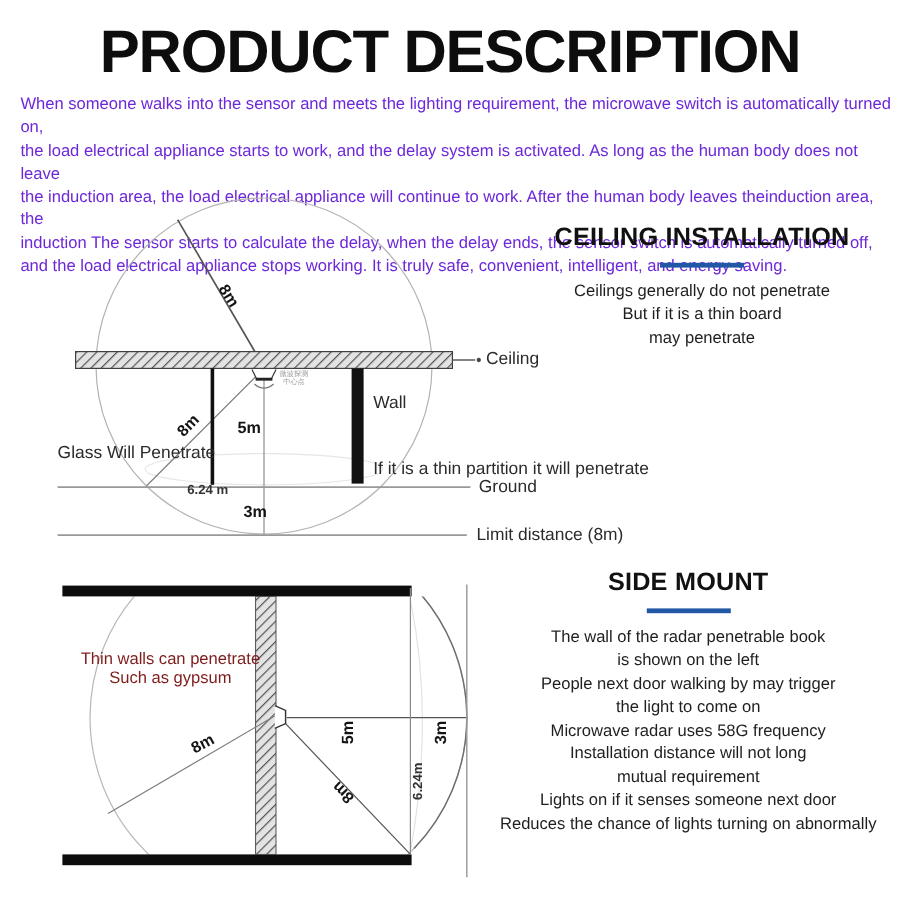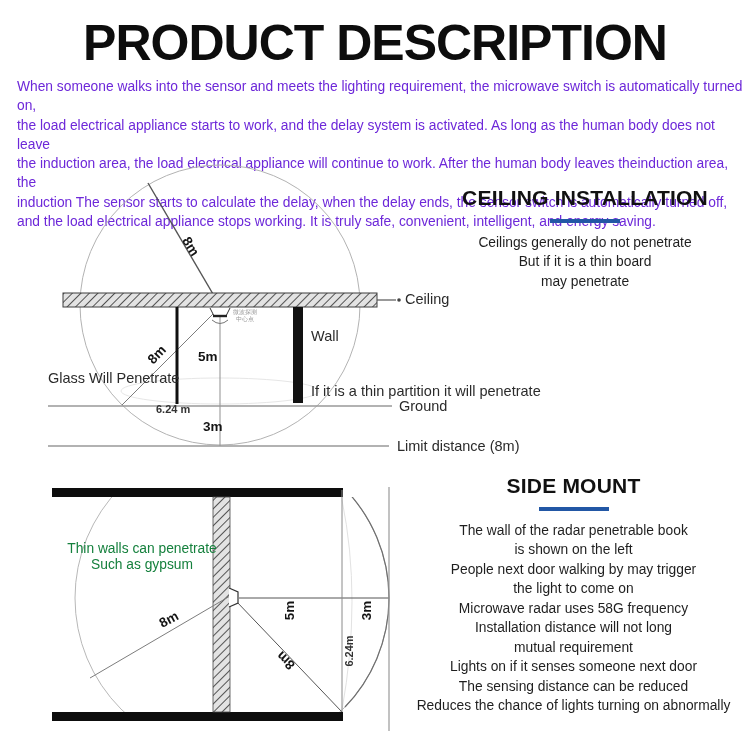--- a/index.html
+++ b/index.html
@@ -25,21 +25,21 @@
   .rm135{transform:rotate(-135deg);}
   .sensor-cn{position:absolute;left:228px;top:309px;width:34px;text-align:center;
     font-size:6px;line-height:7px;color:#9a9a9a;}
   .side-col{position:absolute;text-align:center;}
   .col-ceiling{left:436px;top:186px;width:298px;}
   .col-side{left:402px;top:474px;width:343px;}
   .col-heading{margin:0;font-size:21px;font-weight:bold;color:#111;letter-spacing:0.2px;}
   .divider{width:70px;height:3.5px;margin:9px auto 10px auto;background:#2257a5;}
   .note-line{font-size:13.8px;line-height:19.5px;color:#1f1f1f;}
   .thinwall-lbl{position:absolute;left:62px;top:541px;width:160px;text-align:center;
-    font-size:13.8px;line-height:16px;color:#15803d;}
+    font-size:13.8px;line-height:16px;color:#7f1d1d;}
 </style>
 </head>
 <body>
 
 <div class="canvas">
 
   <h1 class="page-title">PRODUCT DESCRIPTION</h1>
 
   <div class="desc">
     <div class="desc-line">When someone walks into the sensor and meets the lighting requirement, the microwave switch is automatically turned on,</div>
@@ -147,17 +147,16 @@
     <h2 class="col-heading">SIDE MOUNT</h2>
     <div class="divider" style="background: rgb(34, 87, 165);"></div>
     <div class="note-line">The wall of the radar penetrable book</div>
     <div class="note-line">is shown on the left</div>
     <div class="note-line">People next door walking by may trigger</div>
     <div class="note-line">the light to come on</div>
     <div class="note-line">Microwave radar uses 58G frequency</div>
     <div class="note-line">Installation distance will not long</div>
     <div class="note-line">mutual requirement</div>
     <div class="note-line">Lights on if it senses someone next door</div>
-    <div class="note-line">The sensing distance can be reduced</div>
     <div class="note-line">Reduces the chance of lights turning on abnormally</div>
   </div>
 
 </div>
 
 </body></html>

